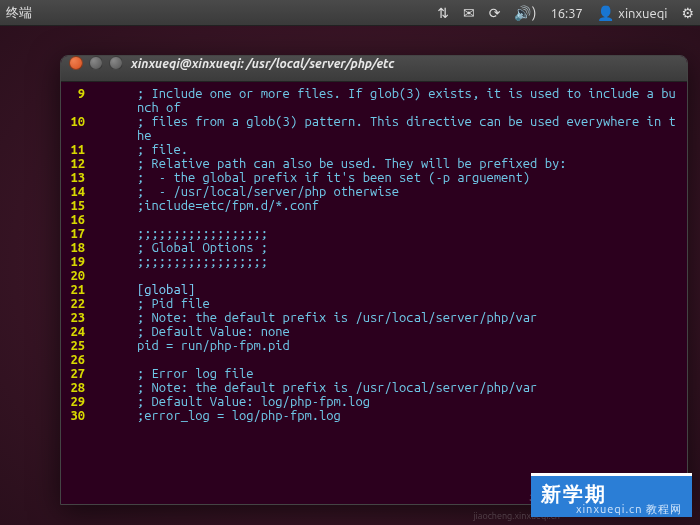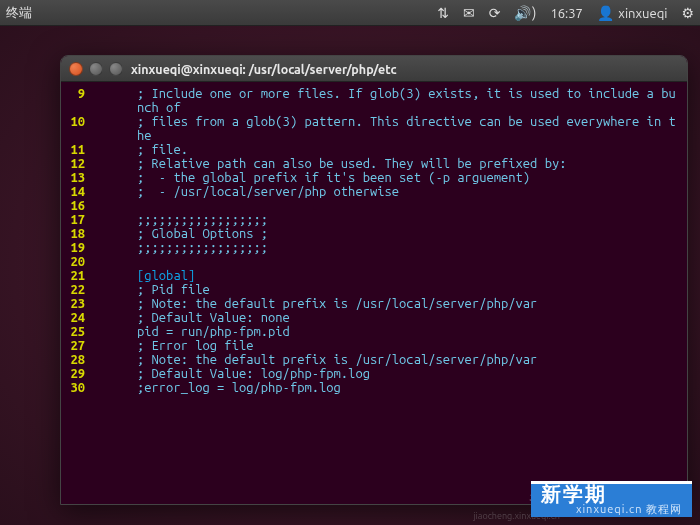--- a/index.html
+++ b/index.html
@@ -28,56 +28,57 @@
       background: #2c001e;
       border: 1px solid #444;
       border-radius: 8px 8px 0 0;
       box-shadow: 0 6px 30px rgba(0,0,0,0.6);
       display: flex; flex-direction: column;
       overflow: hidden;
     }
     .titlebar {
       height: 26px;
       background: linear-gradient(to bottom, #4c4c4c, #3b3b3b);
-      display: flex; align-items: center;
+      display: flex; align-items: flex-start;
       padding: 0 8px; gap: 8px;
       border-bottom: 1px solid #222;
+      font-style: italic;
     }
     .window-controls { display: flex; gap: 6px; }
     .wc-btn { width: 14px; height: 14px; border-radius: 50%; border: 1px solid rgba(0,0,0,0.4); }
     .wc-close { background: radial-gradient(circle at 30% 30%, #f08050, #d65020); }
     .wc-min, .wc-max { background: radial-gradient(circle at 30% 30%, #888, #555); }
     .titlebar-text { color: #e8e8e8; font-size: 12.5px; font-weight: bold; }
     .terminal-body {
       flex: 1; background: #2c001e;
       font-family: "Ubuntu Mono", "DejaVu Sans Mono", monospace;
       font-size: 13px;
       padding: 4px 4px;
       overflow: hidden;
       display: flex; flex-direction: column;
     }
     .lines { flex: 1; }
     .code-line { display: flex; white-space: pre; }
     .lineno { color: #d8d800; width: 26px; text-align: right; padding-right: 6px; flex-shrink: 0; font-weight: bold; }
     .code { color: #6fc8e8; margin-left: 46px; }
-    .code.keyword { color: #0ea5e9; }
+    .code.keyword { color: #7dd3fc; }
     .statusbar {
       display: flex;
       padding: 0 12px 2px 0;
       color: #d4d4d4;
       font-family: "Ubuntu Mono", monospace;
       font-size: 13px;
     }
     .statusbar .pos { margin-left: auto; margin-right: 60px; }
     .watermark-box {
       position: absolute;
       right: 8px; bottom: 8px;
       background: #2b7ed6;
       color: #fff;
-      padding: 0 10px 2px 10px;
+      padding: 8px 10px 2px 10px;
       font-size: 20px; font-weight: bold;
       letter-spacing: 2px;
       border-top: 3px solid #fff;
       line-height: 1;
     }
     .watermark-box .sub {
       display: block;
       font-size: 11px; letter-spacing: 1px;
       color: #d0e5fb; text-align: right;
       font-weight: normal;
@@ -131,30 +132,32 @@
   <div class="terminal-body">
     <div class="lines" id="lines-container">
         <div class="code-line"><span class="lineno">9</span><span class="code">; Include one or more files. If glob(3) exists, it is used to include a bu</span></div>
         <div class="code-line"><span class="lineno"></span><span class="code">nch of</span></div>
         <div class="code-line"><span class="lineno">10</span><span class="code">; files from a glob(3) pattern. This directive can be used everywhere in t</span></div>
         <div class="code-line"><span class="lineno"></span><span class="code">he</span></div>
         <div class="code-line"><span class="lineno">11</span><span class="code">; file.</span></div>
         <div class="code-line"><span class="lineno">12</span><span class="code">; Relative path can also be used. They will be prefixed by:</span></div>
         <div class="code-line"><span class="lineno">13</span><span class="code">;  - the global prefix if it's been set (-p arguement)</span></div>
         <div class="code-line"><span class="lineno">14</span><span class="code">;  - /usr/local/server/php otherwise</span></div>
+        <div class="code-line"><span class="lineno">15</span><span class="code">;include=etc/fpm.d/*.conf</span></div>
         <div class="code-line"><span class="lineno">16</span><span class="code"></span></div>
         <div class="code-line"><span class="lineno">17</span><span class="code">;;;;;;;;;;;;;;;;;;</span></div>
         <div class="code-line"><span class="lineno">18</span><span class="code">; Global Options ;</span></div>
         <div class="code-line"><span class="lineno">19</span><span class="code">;;;;;;;;;;;;;;;;;;</span></div>
         <div class="code-line"><span class="lineno">20</span><span class="code"></span></div>
         <div class="code-line"><span class="lineno">21</span><span class="code keyword">[global]</span></div>
         <div class="code-line"><span class="lineno">22</span><span class="code">; Pid file</span></div>
         <div class="code-line"><span class="lineno">23</span><span class="code">; Note: the default prefix is /usr/local/server/php/var</span></div>
         <div class="code-line"><span class="lineno">24</span><span class="code">; Default Value: none</span></div>
         <div class="code-line"><span class="lineno">25</span><span class="code">pid = run/php-fpm.pid</span></div>
+        <div class="code-line"><span class="lineno">26</span><span class="code"></span></div>
         <div class="code-line"><span class="lineno">27</span><span class="code">; Error log file</span></div>
         <div class="code-line"><span class="lineno">28</span><span class="code">; Note: the default prefix is /usr/local/server/php/var</span></div>
         <div class="code-line"><span class="lineno">29</span><span class="code">; Default Value: log/php-fpm.log</span></div>
         <div class="code-line"><span class="lineno">30</span><span class="code">;error_log = log/php-fpm.log</span></div>
       </div>
     <div class="statusbar">
       <span class="pos">25,1</span>
       <span>3%</span>
     </div>
   </div>

